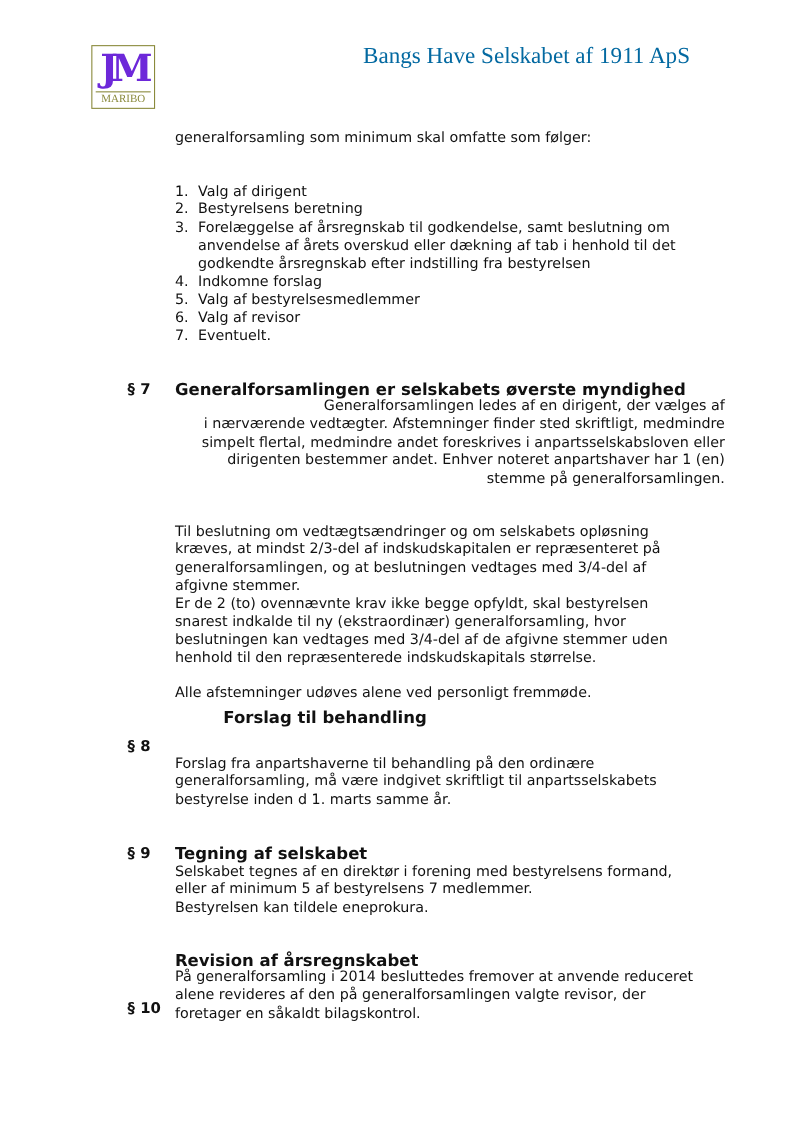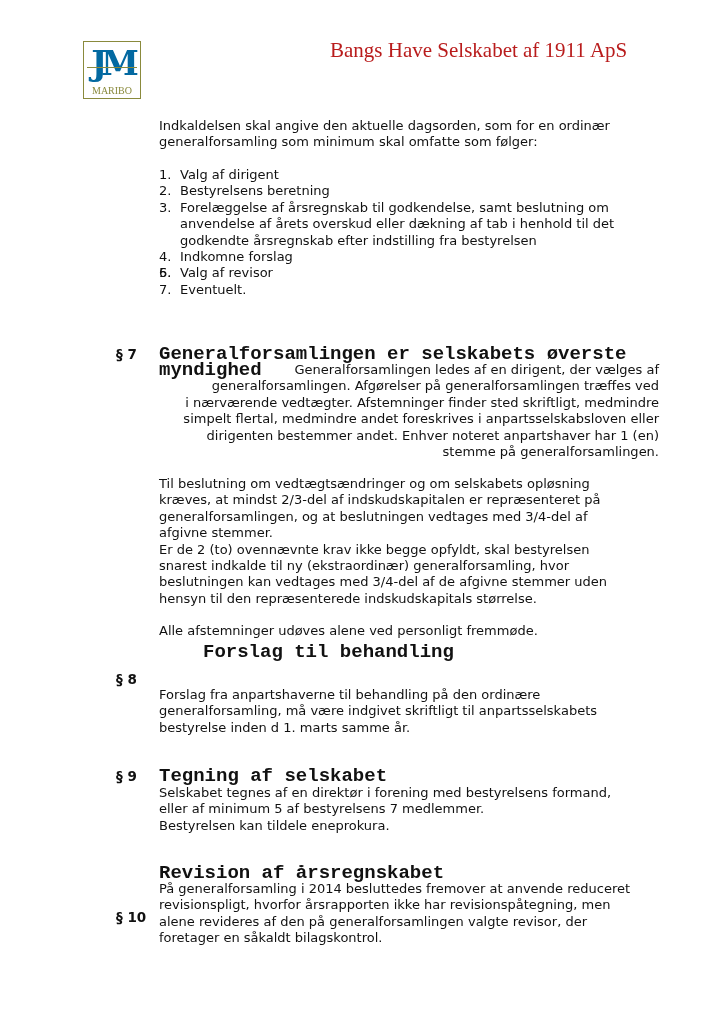--- a/index.html
+++ b/index.html
@@ -1,86 +1,84 @@
 <!DOCTYPE html>
 <html><head>
 <meta charset="utf-8">
 <style>
   html, body { margin: 0; padding: 0; background: #ffffff; }
   body { width: 724px; height: 1024px; position: relative; overflow: hidden;
          font-family: "DejaVu Sans", sans-serif; color: #111; }
   .logo { position: absolute; left: 83px; top: 41px; width: 58px; height: 58px;
           border: 1.5px solid #8a8a3c; box-sizing: border-box; background: #fff; }
   .logo .mono { position: absolute; left: 3px; top: 1px; width: 50px; height: 40px;
-                font-family: "DejaVu Serif", serif; font-weight: bold; color: #0369a1;
+                font-family: "DejaVu Serif", serif; font-weight: bold; color: #6d28d9;
                 font-size: 34px; line-height: 40px; text-align: center; letter-spacing: -6px; }
   .logo .mtext { position: absolute; left: 0; right: 0; bottom: 2px; text-align: center;
                  font-family: "Liberation Serif", serif; font-size: 10px; color: #8a8a3c;
-                 border-top: 1px solid #8a8a3c; margin: 0 3px; padding-top: 17px; line-height: 11px; }
+                 border-top: 1px solid #8a8a3c; margin: 0 3px; padding-top: 1px; line-height: 11px; }
   .company { position: absolute; left: 330px; top: 38px; font-family: "Liberation Serif", serif;
-             font-size: 21px; color: #b91c1c; white-space: nowrap; }
+             font-size: 21px; color: #0369a1; white-space: nowrap; }
   .content { position: absolute; left: 0; top: 0; width: 724px; font-size: 13px; line-height: 16.4px; }
   .para { position: absolute; left: 159px; width: 500px; }
   .para p { margin: 0; }
   ol.agenda { position: absolute; left: 159px; width: 500px; margin: 0; padding: 0; list-style: none; }
   ol.agenda li { position: relative; padding-left: 21px; }
   ol.agenda li .num { position: absolute; left: 0; }
   .sec-num { position: absolute; left: 116px; font-weight: bold; font-size: 13.5px; }
-  .sec-title { position: absolute; left: 159px; font-weight: bold; font-size: 19px; font-family: Liberation Mono, monospace; }
+  .sec-title { position: absolute; left: 159px; font-weight: bold; font-size: 15px; }
 </style>
 </head>
 <body>
 
 <div class="logo">
   <div class="mono">JM</div>
   <div class="mtext">MARIBO</div>
 </div>
 <div class="company">Bangs Have Selskabet af 1911 ApS</div>
 
 <div class="content">
 
   <div class="para" style="top:118px;">
-    <p>Indkaldelsen skal angive den aktuelle dagsorden, som for en ordinær</p>
     <p>generalforsamling som minimum skal omfatte som følger:</p>
   </div>
 
   <ol class="agenda" style="top:167px;">
     <li><span class="num">1.</span><span>Valg af dirigent</span></li>
     <li><span class="num">2.</span><span>Bestyrelsens beretning</span></li>
     <li>
         <span class="num">3.</span>
         <div>Forelæggelse af årsregnskab til godkendelse, samt beslutning om</div>
         <div>anvendelse af årets overskud eller dækning af tab i henhold til det</div>
         <div>godkendte årsregnskab efter indstilling fra bestyrelsen</div>
       </li>
     <li><span class="num">4.</span><span>Indkomne forslag</span></li>
-    <li><span class="num">5.</span></li>
+    <li><span class="num">5.</span><span>Valg af bestyrelsesmedlemmer</span></li>
     <li><span class="num">6.</span><span>Valg af revisor</span></li>
     <li><span class="num">7.</span><span>Eventuelt.</span></li>
   </ol>
 
   <div class="sec-num" style="top:346px;">§ 7</div>
   <div class="sec-title" style="top:346px;">Generalforsamlingen er selskabets øverste myndighed</div>
   <div class="para" style="top:362px;text-align:right;">
     <p>Generalforsamlingen ledes af en dirigent, der vælges af</p>
-    <p>generalforsamlingen. Afgørelser på generalforsamlingen træffes ved</p>
     <p>i nærværende vedtægter. Afstemninger finder sted skriftligt, medmindre</p>
     <p>simpelt flertal, medmindre andet foreskrives i anpartsselskabsloven eller</p>
     <p>dirigenten bestemmer andet. Enhver noteret anpartshaver har 1 (en)</p>
     <p>stemme på generalforsamlingen.</p>
   </div>
   <div class="para" style="top:476px;">
     <p>Til beslutning om vedtægtsændringer og om selskabets opløsning</p>
     <p>kræves, at mindst 2/3-del af indskudskapitalen er repræsenteret på</p>
     <p>generalforsamlingen, og at beslutningen vedtages med 3/4-del af</p>
     <p>afgivne stemmer.</p>
     <p>Er de 2 (to) ovennævnte krav ikke begge opfyldt, skal bestyrelsen</p>
     <p>snarest indkalde til ny (ekstraordinær) generalforsamling, hvor</p>
     <p>beslutningen kan vedtages med 3/4-del af de afgivne stemmer uden</p>
-    <p>hensyn til den repræsenterede indskudskapitals størrelse.</p>
+    <p>henhold til den repræsenterede indskudskapitals størrelse.</p>
   </div>
   <div class="para" style="top:623px;">
     <p>Alle afstemninger udøves alene ved personligt fremmøde.</p>
   </div>
 
   <div class="sec-num" style="top:671px;">§ 8</div>
   <div class="sec-title" style="top:644px;margin-left:44px;">Forslag til behandling</div>
   <div class="para" style="top:687px;">
     <p>Forslag fra anpartshaverne til behandling på den ordinære</p>
     <p>generalforsamling, må være indgivet skriftligt til anpartsselskabets</p>
@@ -92,17 +90,16 @@
   <div class="para" style="top:785px;">
     <p>Selskabet tegnes af en direktør i forening med bestyrelsens formand,</p>
     <p>eller af minimum 5 af bestyrelsens 7 medlemmer.</p>
     <p>Bestyrelsen kan tildele eneprokura.</p>
   </div>
 
   <div class="sec-num" style="top:909px;">§ 10</div>
   <div class="sec-title" style="top:865px;">Revision af årsregnskabet</div>
   <div class="para" style="top:881px;">
     <p>På generalforsamling i 2014 besluttedes fremover at anvende reduceret</p>
-    <p>revisionspligt, hvorfor årsrapporten ikke har revisionspåtegning, men</p>
     <p>alene revideres af den på generalforsamlingen valgte revisor, der</p>
     <p>foretager en såkaldt bilagskontrol.</p>
   </div>
 </div>
 
 </body></html>

